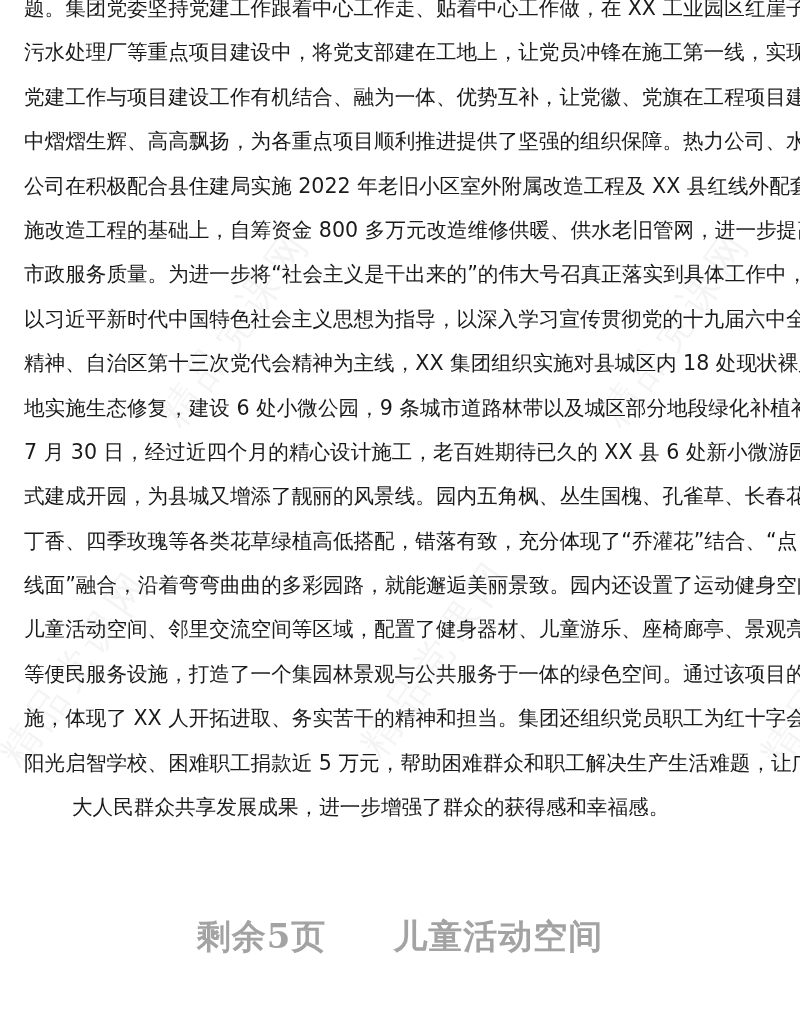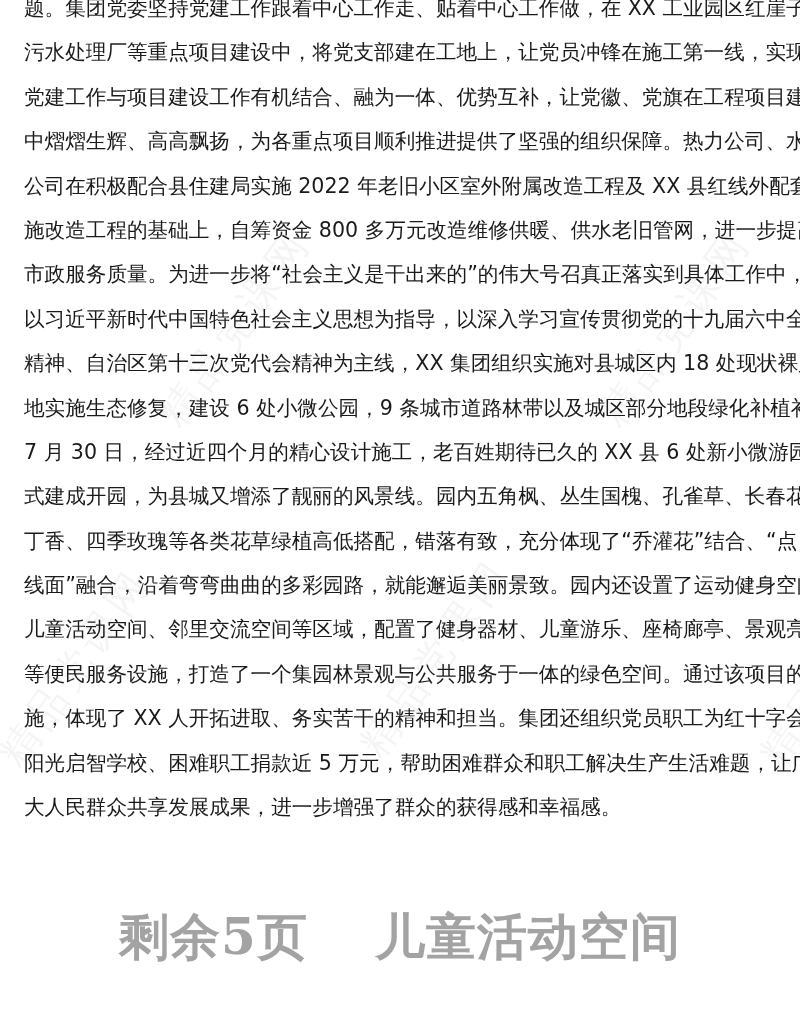--- a/index.html
+++ b/index.html
@@ -49,34 +49,35 @@
       line-height: 44.4px;
       font-size: 20.6px;
       color: #1a1a1a;
       white-space: nowrap;
       text-align: justify;
       text-align-last: justify;
       letter-spacing: 0px;
     }
     .line.last {
       text-align-last: left;
+      margin-left: 48px;
     }
     .footer-banner {
       position: absolute;
       left: 0;
       top: 912px;
       width: 800px;
       height: 50px;
       display: flex;
       justify-content: center;
       align-items: center;
       gap: 67px;
       font-family: "DejaVu Serif", "Liberation Serif", serif;
       font-weight: bold;
-      font-size: 50px;
+      font-size: 34px;
       color: #a3a3a3;
       letter-spacing: 1px;
     }
   </style>
 </head>
 <body>
 
 <div class="page">
 
   <div class="watermark-layer">

